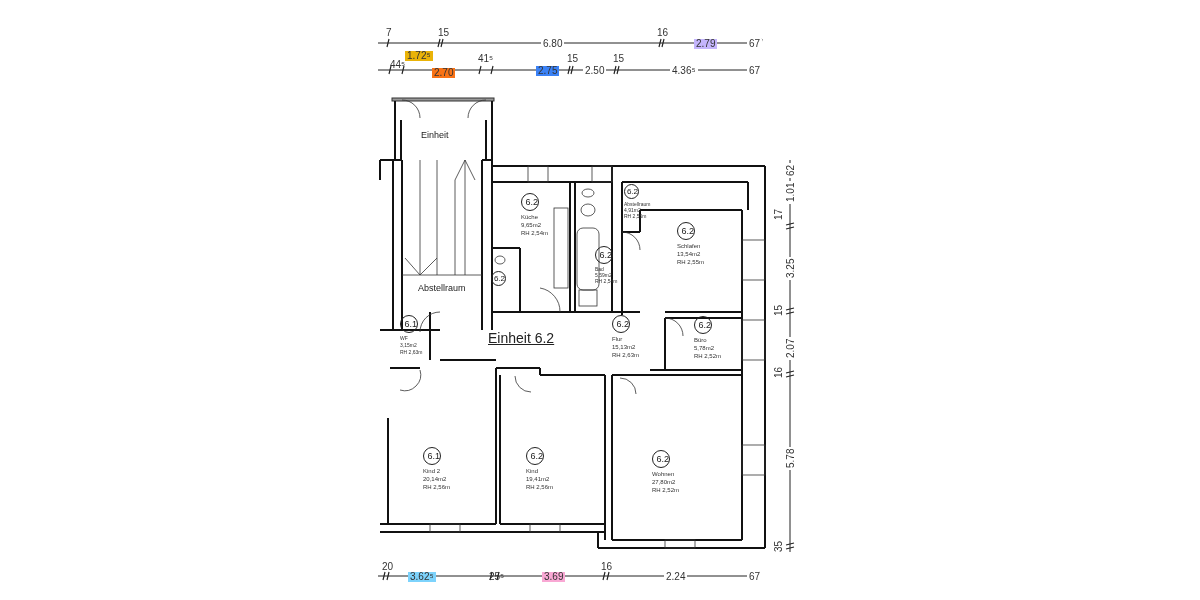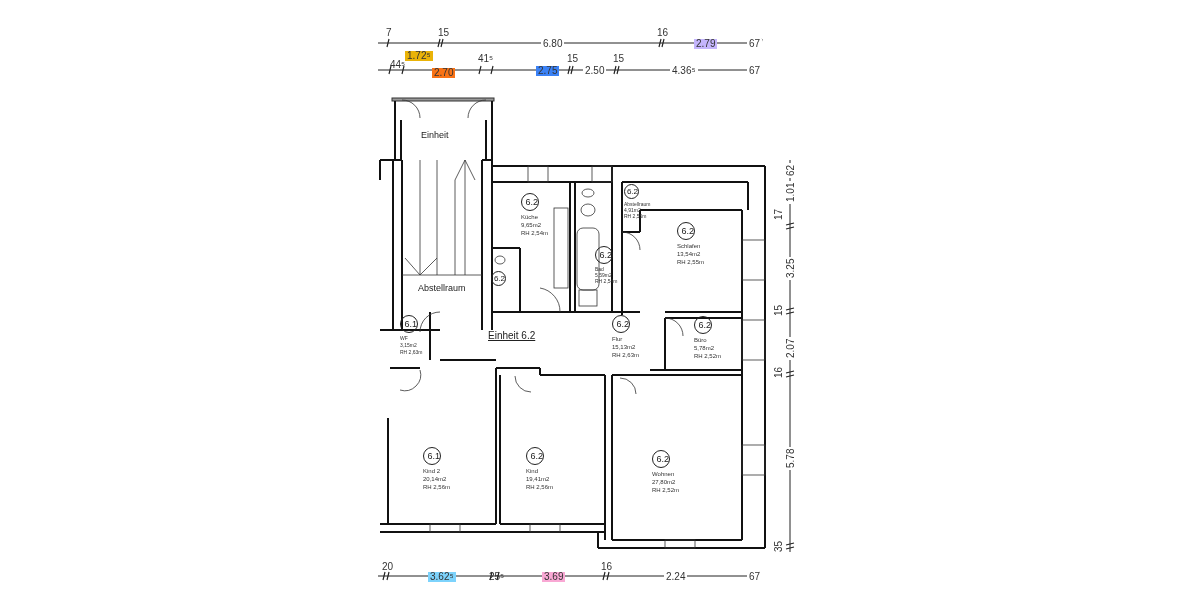--- a/index.html
+++ b/index.html
@@ -4,21 +4,21 @@
 <style>
   html,body{margin:0;padding:0;background:#fff;}
   body{width:1200px;height:600px;position:relative;overflow:hidden;font-family:"Liberation Sans",sans-serif;color:#222;}
   .plan{position:absolute;left:0;top:0;width:1200px;height:600px;}
   .dim{position:absolute;font-size:10px;color:#333;white-space:nowrap;line-height:10px;}
   .vdim{position:absolute;font-size:10px;color:#333;white-space:nowrap;transform:rotate(-90deg);transform-origin:left top;line-height:10px;}
   .room{position:absolute;font-size:6px;line-height:8px;color:#333;}
   .room .name{font-size:6px;}
   .badge{display:inline-block;width:16px;height:16px;border:1.3px solid #222;border-radius:50%;font-size:9px;line-height:16px;text-align:right;color:#222;margin-bottom:2px;}
   .label-lg{position:absolute;font-size:9px;color:#222;}
-  .unit{position:absolute;font-size:10px;color:#222;text-decoration:underline;}
+  .unit{position:absolute;font-size:14px;color:#222;text-decoration:underline;}
 </style>
 </head>
 <body>
 
 <svg class="plan" viewBox="0 0 1200 600" xmlns="http://www.w3.org/2000/svg">
   <g stroke="#222" fill="none" stroke-width="1">
 
     <line x1="378" y1="43" x2="762" y2="43"></line>
     <line x1="378" y1="70" x2="762" y2="70"></line>
 
@@ -188,21 +188,21 @@
 <div class="dim" style="left:432px;top:68px;background:#f97316;padding:0 2px">2.70</div>
 <div class="dim" style="left:478px;top:54px">41⁵</div>
 <div class="dim" style="left:536px;top:66px;background:#3b82f6;padding:0 2px">2.75</div>
 <div class="dim" style="left:567px;top:54px">15</div>
 <div class="dim" style="left:583px;top:66px;background:#fff;padding:0 2px">2.50</div>
 <div class="dim" style="left:613px;top:54px">15</div>
 <div class="dim" style="left:670px;top:66px;background:#fff;padding:0 2px">4.36⁵</div>
 <div class="dim" style="left:747px;top:66px;background:#fff;padding:0 2px">67</div>
 
 <div class="dim" style="left:382px;top:562px">20</div>
-<div class="dim" style="left:428px;top:572px;background:#7dd3fc;padding:0 2px">3.62⁵</div>
+<div class="dim" style="left:408px;top:572px;background:#7dd3fc;padding:0 2px">3.62⁵</div>
 <div class="dim" style="left:489px;top:572px">25⁵</div>
 <div class="dim" style="left:542px;top:572px;background:#f9a8d4;padding:0 2px">3.69</div>
 <div class="dim" style="left:601px;top:562px">16</div>
 <div class="dim" style="left:664px;top:572px;background:#fff;padding:0 2px">2.24</div>
 <div class="dim" style="left:747px;top:572px;background:#fff;padding:0 2px">67</div>
 
 <div class="vdim" style="left:786px;top:178px;background:#fff;padding:0 2px">62</div>
 <div class="vdim" style="left:786px;top:204px;background:#fff;padding:0 2px">1.01</div>
 <div class="vdim" style="left:774px;top:220px">17</div>
 <div class="vdim" style="left:786px;top:280px;background:#fff;padding:0 2px">3.25</div>

